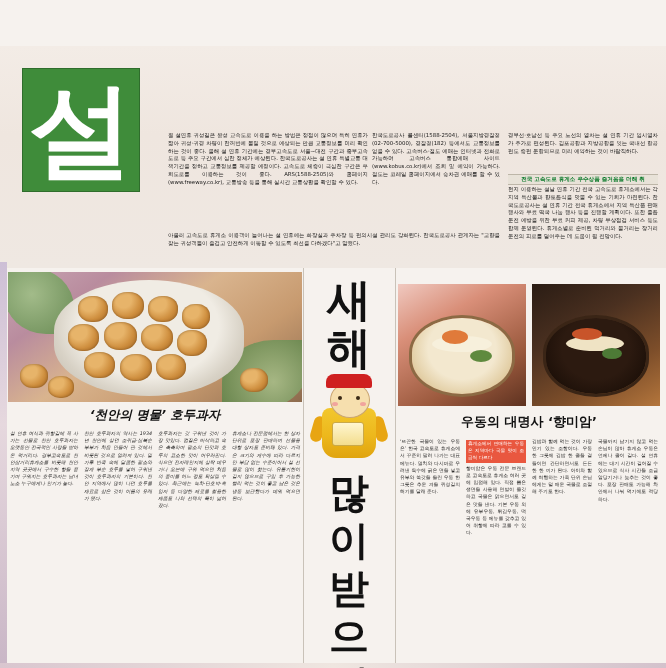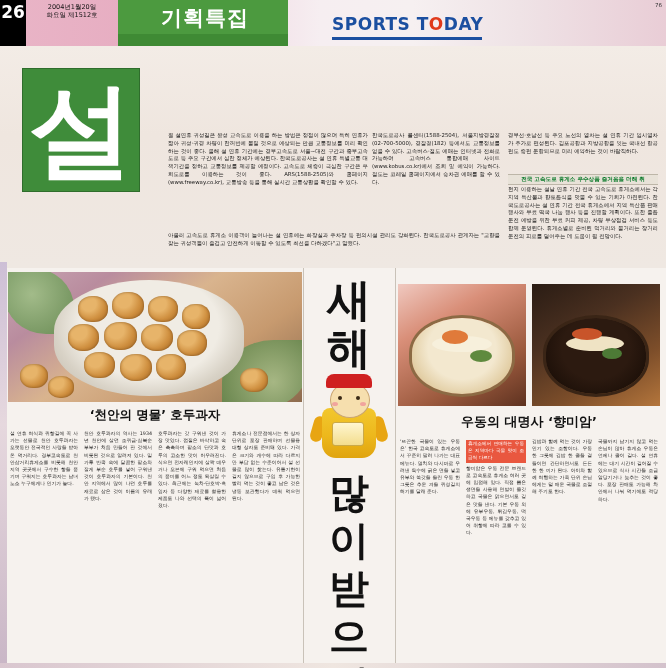--- a/index.html
+++ b/index.html
@@ -41,21 +41,21 @@
     font-family:"DejaVu Sans","Liberation Sans",sans-serif;}
   .lead{position:absolute;left:168px;top:86px;width:200px;font-size:5.4px;line-height:1.45;color:#1a1a1a;text-align:justify;}
   .lead2{position:absolute;left:372px;top:86px;width:128px;font-size:5.4px;line-height:1.45;color:#1a1a1a;text-align:justify;}
   .lead3{position:absolute;left:508px;top:86px;width:150px;font-size:5.4px;line-height:1.45;color:#1a1a1a;text-align:justify;}
   .greenbar{position:absolute;left:508px;top:128px;width:150px;height:9px;background:#e8e2d8;border-top:1px solid #bdb6a8;border-bottom:1px solid #bdb6a8;}
   .greenbar span{font-size:5.6px;font-weight:bold;color:#0a7a2a;line-height:9px;display:block;text-align:center;}
   .lead4{position:absolute;left:508px;top:140px;width:150px;font-size:5.4px;line-height:1.45;color:#1a1a1a;text-align:justify;}
   .lead5{position:absolute;left:168px;top:186px;width:332px;font-size:5.4px;line-height:1.45;color:#1a1a1a;text-align:justify;}
 
   
-  .col-left{position:absolute;left:8px;top:272px;width:294px;height:392px;}
+  .col-left{position:absolute;left:8px;top:272px;width:294px;height:392px;font-style:italic;}
   .photo-left{position:absolute;left:0;top:0;width:294px;height:130px;
     background:
       radial-gradient(circle at 30% 35%, #e8c9a0 0 6%, transparent 6%),
       linear-gradient(145deg,#c9a6b4 0%,#b98c9e 22%,#d9b48e 45%,#c79a6f 70%,#8d6b4e 100%);
     overflow:hidden;}
   .plate{position:absolute;left:46px;top:8px;width:190px;height:116px;border-radius:50%/44%;
     background:radial-gradient(ellipse at 50% 40%,#f0ece4 0 52%,#d8d2c6 70%,#b9b2a4 100%);}
   .nut{position:absolute;border-radius:46%;background:radial-gradient(circle at 36% 30%,#e7b46a 0 28%,#cf8f3f 60%,#a46723 100%);
     box-shadow:inset 0 0 3px rgba(90,50,10,.6);}
   .leaf{position:absolute;left:-4px;top:-4px;width:70px;height:66px;border-radius:0 60% 0 60%;
@@ -115,35 +115,20 @@
   .edge-l{position:absolute;left:0;top:262px;width:7px;height:406px;
     background:linear-gradient(180deg,#cdbfd6,#e6d8de 40%,#c9b6c6 100%);}
   .edge-b{position:absolute;left:0;bottom:0;width:666px;height:5px;
     background:linear-gradient(90deg,#d9c6cf,#efe6e0 50%,#d3c2cc);}
 </style>
 </head>
 <body>
 
 <div class="page">
 
-  <div class="masthead">
-    <div class="mh-pagebox">26</div>
-    <div class="mh-date">
-      <div>2004년1월20일</div>
-      <div class="d2">화요일 제1512호</div>
-    </div>
-    <div class="mh-green"></div>
-    <div class="mh-green2"></div>
-    <div class="mh-title">기획특집</div>
-    <div class="mh-logo">
-      <span>SPORTS T</span><span class="o">O</span><span>DAY</span>
-    </div>
-    <div class="mh-rule"></div>
-    <div class="mh-right">76</div>
-  </div>
 
   <div class="headzone">
     <div class="seol-box"></div>
     <div class="seol-char">설</div>
 
     <div class="lead">월 설연휴 귀성길은 왕성 교속도로 이용을 하는 방법은 정점이 많으며 특히 연휴가 짧아 귀성·귀경 차량이 한꺼번에 몰릴 것으로 예상되는 만큼 교통정보를 미리 확인하는 것이 좋다. 올해 설 연휴 기간에는 경부고속도로 서울~대전 구간과 중부고속도로 등 주요 구간에서 심한 정체가 예상된다. 한국도로공사는 설 연휴 특별교통 대책기간을 정하고 교통정보를 제공할 예정이다. 고속도로 체증이 극심한 구간은 우회도로를 이용하는 것이 좋다. ARS(1588-2505)와 홈페이지(www.freeway.co.kr), 교통방송 등을 통해 실시간 교통상황을 확인할 수 있다.</div>
     <div class="lead2">한국도로공사 콜센터(1588-2504), 서울지방경찰청(02-700-5000), 경찰청(182) 등에서도 교통정보를 얻을 수 있다. 고속버스·철도 예매는 인터넷과 전화로 가능하며 고속버스 통합예매 사이트(www.kobus.co.kr)에서 조회 및 예약이 가능하다. 철도는 코레일 홈페이지에서 승차권 예매를 할 수 있다.</div>
     <div class="lead3">경부선·호남선 등 주요 노선의 열차는 설 연휴 기간 임시열차가 추가로 편성된다. 김포공항과 지방공항을 잇는 국내선 항공편도 증편 운항되므로 미리 예약하는 것이 바람직하다.</div>
     <div class="greenbar">
       <span>전국 고속도로 휴게소 우수상품 즐거움을 더해 취</span>

